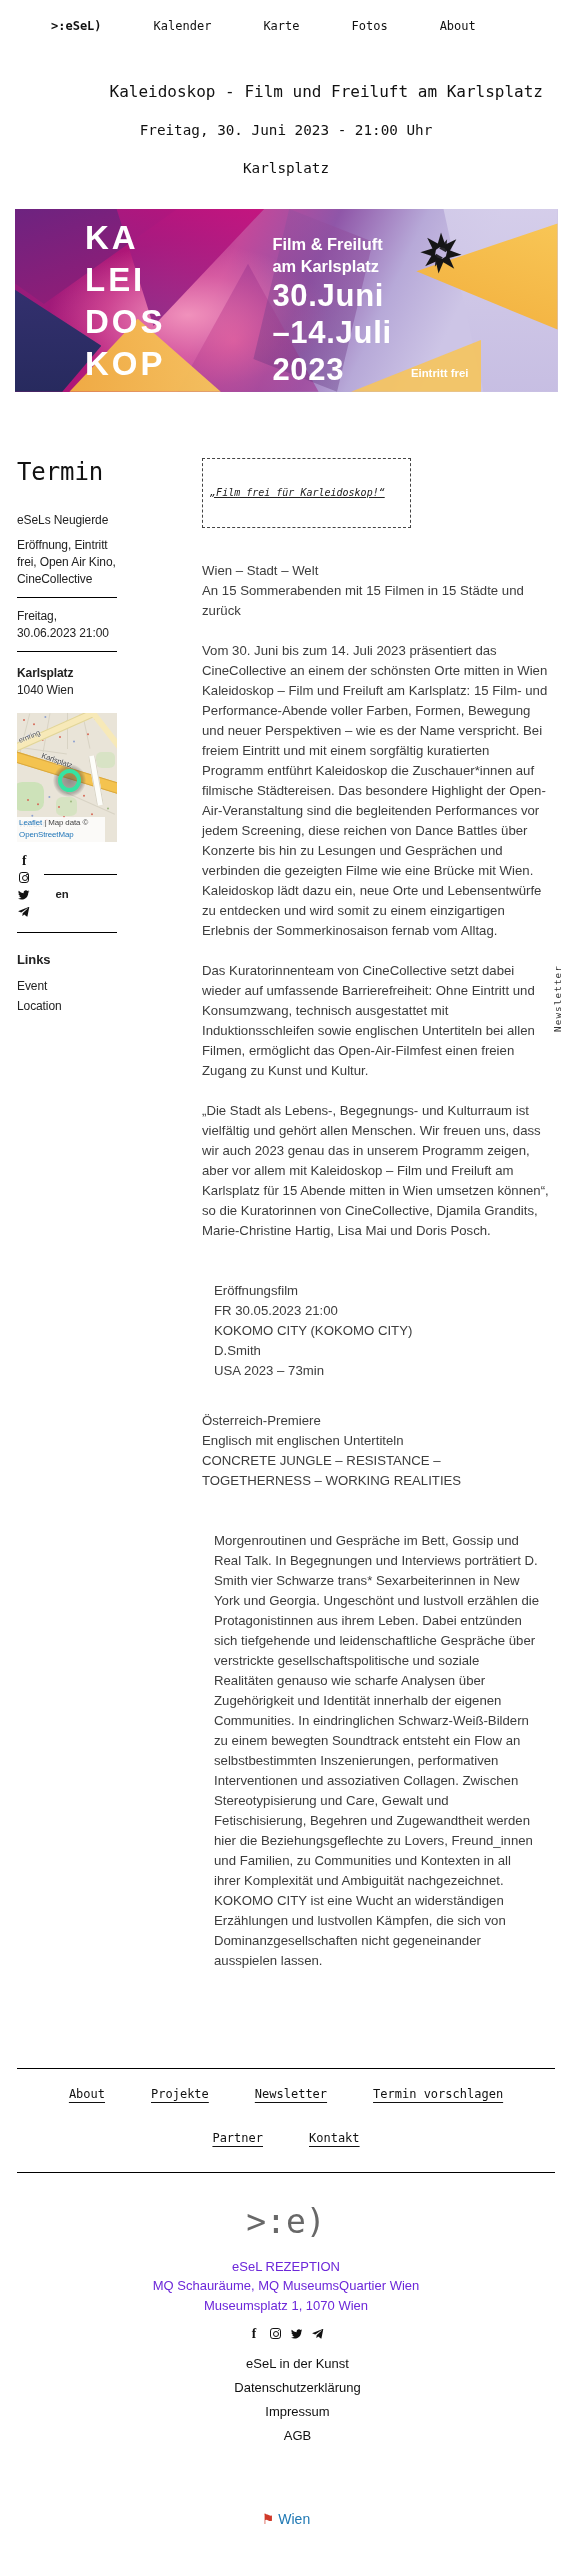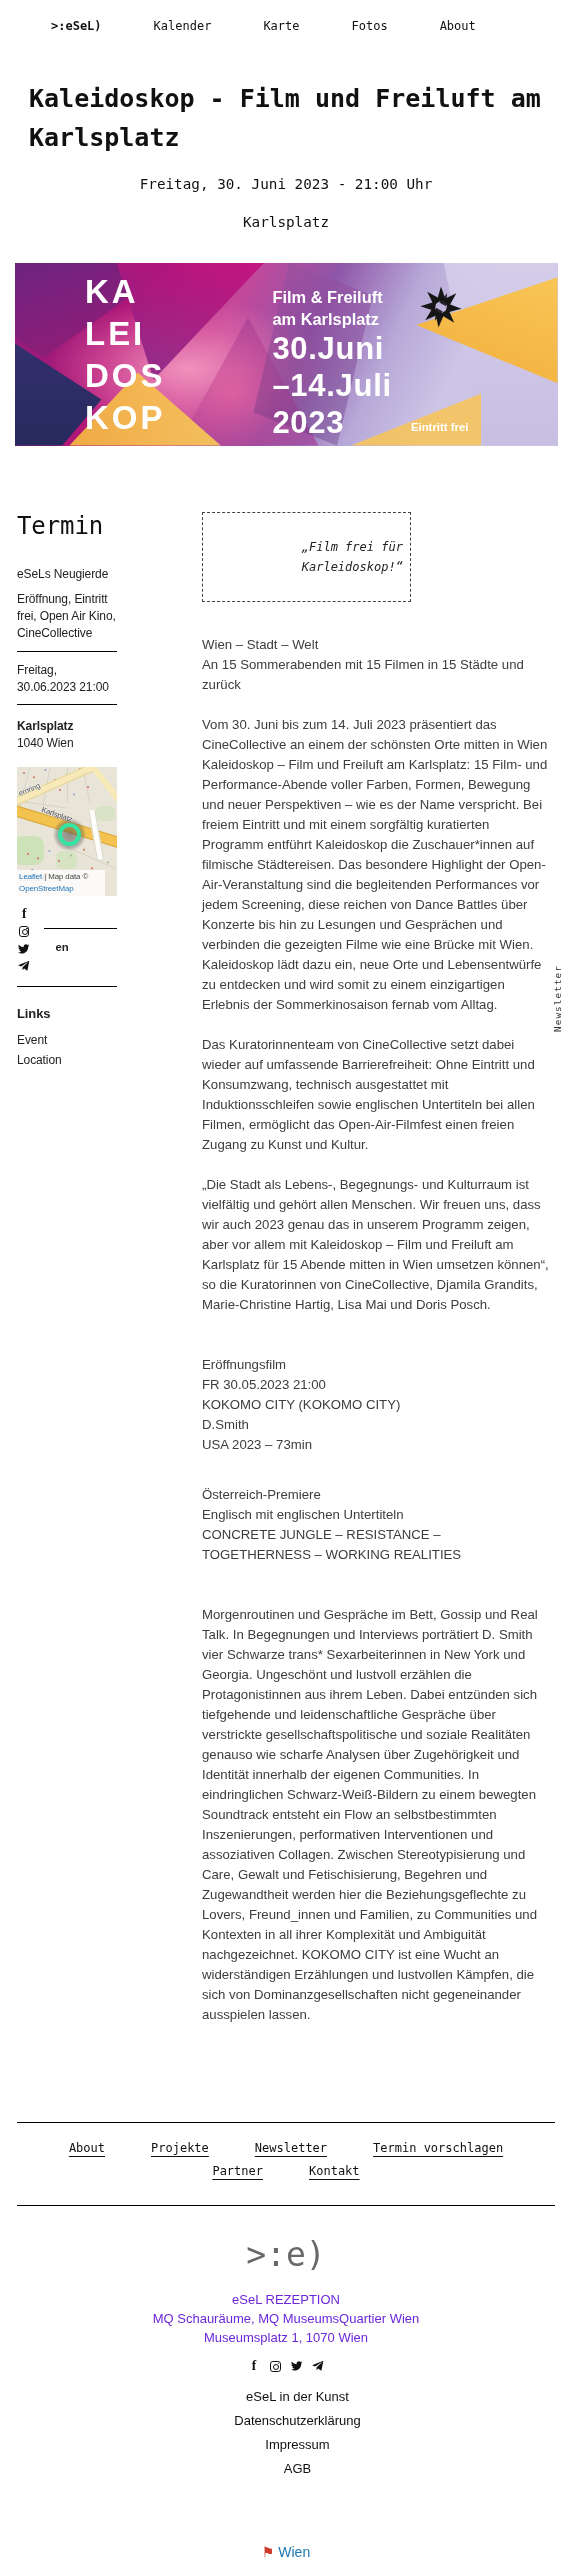--- a/index.html
+++ b/index.html
@@ -6,21 +6,21 @@
   .page{position:relative;width:572px;height:2576px;margin:0 auto;background:#fff;overflow:hidden;
         font-family:"Liberation Sans",sans-serif;color:#1a1a1a;}
   .mono{font-family:"DejaVu Sans Mono","Liberation Mono",monospace;}
 
   
   .topnav{display:flex;align-items:baseline;gap:52px;padding:18.6px 0 0 51px;font-size:12px;}
   .topnav .logo{font-weight:bold;color:#111;text-decoration:none;}
   .topnav a{color:#111;text-decoration:none;cursor:pointer;}
 
   
-  h1.title{margin:46px 29px 0;text-align:left;font-weight:bold;font-size:25px;line-height:1.58;color:#111;}
+  h1.title{margin:46px 29px 0;text-align:right;font-weight:normal;font-size:16px;line-height:1.58;color:#111;}
   .dateline{margin:18.6px 0 0;text-align:center;font-size:14.3px;color:#111;}
   .venueline{margin:21.4px 0 0;text-align:center;font-size:14.3px;color:#111;}
 
   
   .banner{position:relative;width:543px;height:183px;margin:33px auto 0;overflow:hidden;background:#7c3f8f;}
   .banner .shape{position:absolute;}
   .b-base{inset:0;background:linear-gradient(115deg,#8c1f7c 0%,#b01677 22%,#c4489a 38%,#8f56a8 52%,#b7a9d8 66%,#cdc5e6 78%,#cdc5e6 100%);}
   .b-glow1{left:6%;top:18%;width:52%;height:80%;background:radial-gradient(ellipse at center,rgba(243,150,190,.95) 0%,rgba(230,110,170,.55) 40%,rgba(230,110,170,0) 70%);border-radius:50%;}
   .b-tri1{left:0;top:0;width:30%;height:52%;background:linear-gradient(160deg,#6d2380,#9c1b74);clip-path:polygon(0 0,100% 0,18% 100%,0 78%);}
   .b-tri2{left:12%;top:0;width:34%;height:64%;background:linear-gradient(200deg,#c40f7c,#7e2a86);clip-path:polygon(20% 0,100% 0,40% 100%);opacity:.9;}
@@ -72,38 +72,38 @@
   .icon-btn{width:14.3px;height:14.3px;display:flex;align-items:center;justify-content:center;cursor:pointer;}
   .lang-col{flex:1;border-top:0.7px solid #000;margin-top:21px;padding:11.4px 0 0 11.4px;}
   .lang-col span{font-weight:bold;font-size:11.4px;cursor:pointer;}
   .sb-rule2{border:0;border-top:0.7px solid #000;margin:13px 0 0;}
   .sb-links-title{font-weight:bold;margin:18.6px 0 0;font-size:13px;}
   .sb-link{margin:10px 0 0;line-height:17px;cursor:pointer;display:block;color:#222;text-decoration:none;}
   .sb-link + .sb-link{margin-top:2.9px;}
 
   
   .article{margin-left:85px;width:350px;font-size:13.2px;line-height:20px;color:#3d3d3d;}
-  .quotebox{box-sizing:border-box;width:209px;border:0.7px dashed #444;padding:24px 7.1px;text-align:right;
-            font-family:"DejaVu Sans Mono","Liberation Mono",monospace;font-style:italic;font-size:12px;color:#222;}
+  .quotebox{box-sizing:border-box;width:209px;border:0.7px dashed #444;padding:24px 7.1px;text-align:left;
+            font-family:"DejaVu Sans Mono","Liberation Mono",monospace;font-style:italic;font-size:10px;color:#222;text-decoration:underline;}
   .intro{margin:33px 0 0;}
   .intro p{margin:0;}
   .article p.para{margin:20px 0 0;}
-  .block{margin:40px 0 0;}
+  .block{margin:40px 12px 0;}
   .block.tight{margin:30px 0 0;}
   .block p{margin:0;}
 
   
   .newsletter-tab{position:absolute;top:965px;right:8.6px;writing-mode:vertical-rl;transform:rotate(180deg);
       font-size:9.3px;letter-spacing:1.1px;color:#333;cursor:pointer;}
 
   
   .f-rule{border:0;border-top:0.7px solid #000;margin:97px 17px 0;}
   .f-nav{display:flex;justify-content:center;gap:46px;margin-top:18.6px;font-size:12px;}
   .f-nav a{color:#111;text-decoration:underline;text-underline-offset:3.6px;cursor:pointer;}
-  .f-nav.row2{margin-top:9px;}
+  .f-nav.row2{margin-top:30px;}
   .f-rule2{border:0;border-top:0.7px solid #000;margin:27px 17px 0;}
   .f-logo{text-align:center;font-size:33px;color:#686868;margin-top:29px;}
   .f-reception{text-align:center;color:#6d28d9;font-size:13px;line-height:19.3px;margin-top:15.7px;}
   .f-icons{display:flex;justify-content:center;gap:7.1px;margin-top:11.4px;}
   .f-links{text-align:center;font-size:13px;line-height:24px;color:#111;margin-top:11.4px;}
   .f-links a{display:block;color:#111;text-decoration:none;cursor:pointer;padding-left:23px;}
   .f-wien{text-align:center;margin-top:63px;font-size:14px;}
   .f-wien .flag{color:#d03a2a;}
   .f-wien a{color:#2079b4;text-decoration:none;cursor:pointer;}
 

